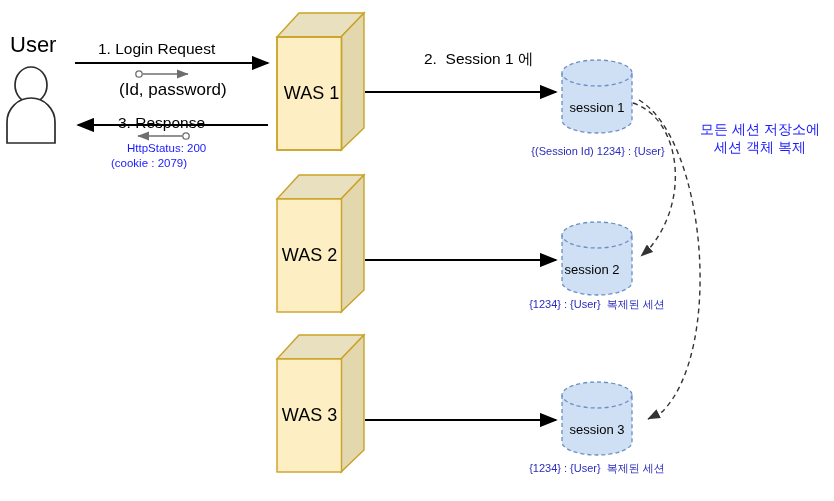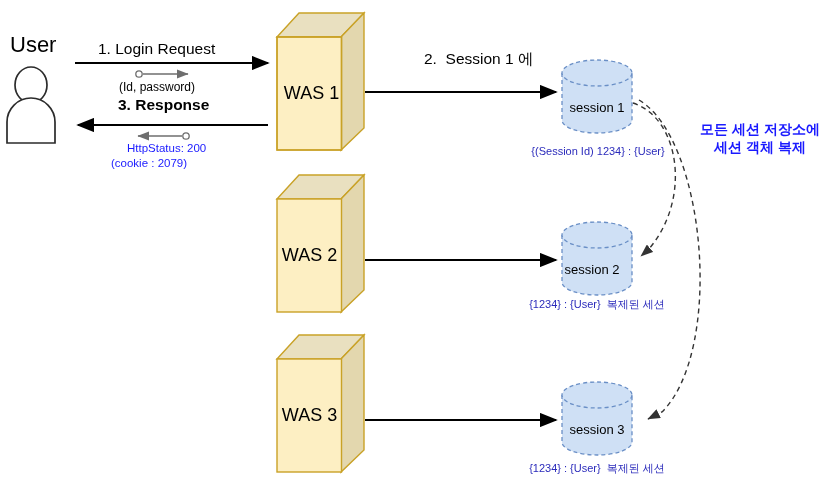--- a/index.html
+++ b/index.html
@@ -8,26 +8,26 @@
     font-family:"Liberation Sans","DejaVu Sans",sans-serif;
     color:#000;
   }
   #stage{position:absolute;left:0;top:0;width:834px;height:501px;}
   #svgroot{position:absolute;left:0;top:0;width:834px;height:501px;}
 
   .lbl{position:absolute;white-space:pre;line-height:1.18;}
 
   .t-user{font-size:22px;color:#000;}
   .t-step{font-size:15.5px;color:#000;}
-  .t-small{font-size:12px;color:#000;}
+  .t-small{font-size:17px;color:#000;}
   .t-blue{font-size:11.5px;color:#1a1aff;}
   .t-was{font-size:18px;color:#000;}
   .t-sess{font-size:13px;color:#000;}
   .t-navy{font-size:11px;color:#2b2bbb;}
-  .t-bluebold{font-size:14px;color:#1a1aff;font-weight:bold;text-align:center;line-height:1.3;}
+  .t-bluebold{font-size:14px;color:#1a1aff;font-weight:normal;text-align:center;line-height:1.3;}
 </style>
 </head>
 <body>
 
 <div id="stage">
 
   <svg id="svgroot" viewBox="0 0 834 501" xmlns="http://www.w3.org/2000/svg">
     <defs>
       <marker id="arrHeadBlack" markerWidth="10" markerHeight="8" refX="9" refY="4" orient="auto">
         <path d="M0,0 L10,4 L0,8 z" fill="#000"></path>
@@ -105,21 +105,21 @@
 
     <path d="M639,100 C706,140 724,350 662,412 L648,419" fill="none" stroke="#333" stroke-width="1.4" stroke-dasharray="5,4" marker-end="url(#arrHeadDash)"></path>
   </svg>
 
   <div class="lbl t-user" style="left:10px;top:32px;">User</div>
 
   <div class="lbl t-step" style="left:98px;top:40px;">1. Login Request</div>
 
   <div class="lbl t-small" style="left:119px;top:80px;">(Id, password)</div>
 
-  <div class="lbl t-step" style="left:118px;top:96px;font-weight:bold;">3. Response</div>
+  <div class="lbl t-step" style="left:118px;top:114px;">3. Response</div>
 
   <div class="lbl t-blue" style="left:127px;top:142px;">HttpStatus: 200</div>
   <div class="lbl t-blue" style="left:111px;top:157px;">(cookie : 2079)</div>
 
   <div class="lbl t-step" style="left:424px;top:50px;">2.  Session 1 에</div>
 
   <div class="lbl t-was" style="left:277px;top:83px;width:69px;text-align:center;">WAS 1</div>
   <div class="lbl t-was" style="left:277px;top:245px;width:65px;text-align:center;">WAS 2</div>
   <div class="lbl t-was" style="left:277px;top:405px;width:65px;text-align:center;">WAS 3</div>
 

